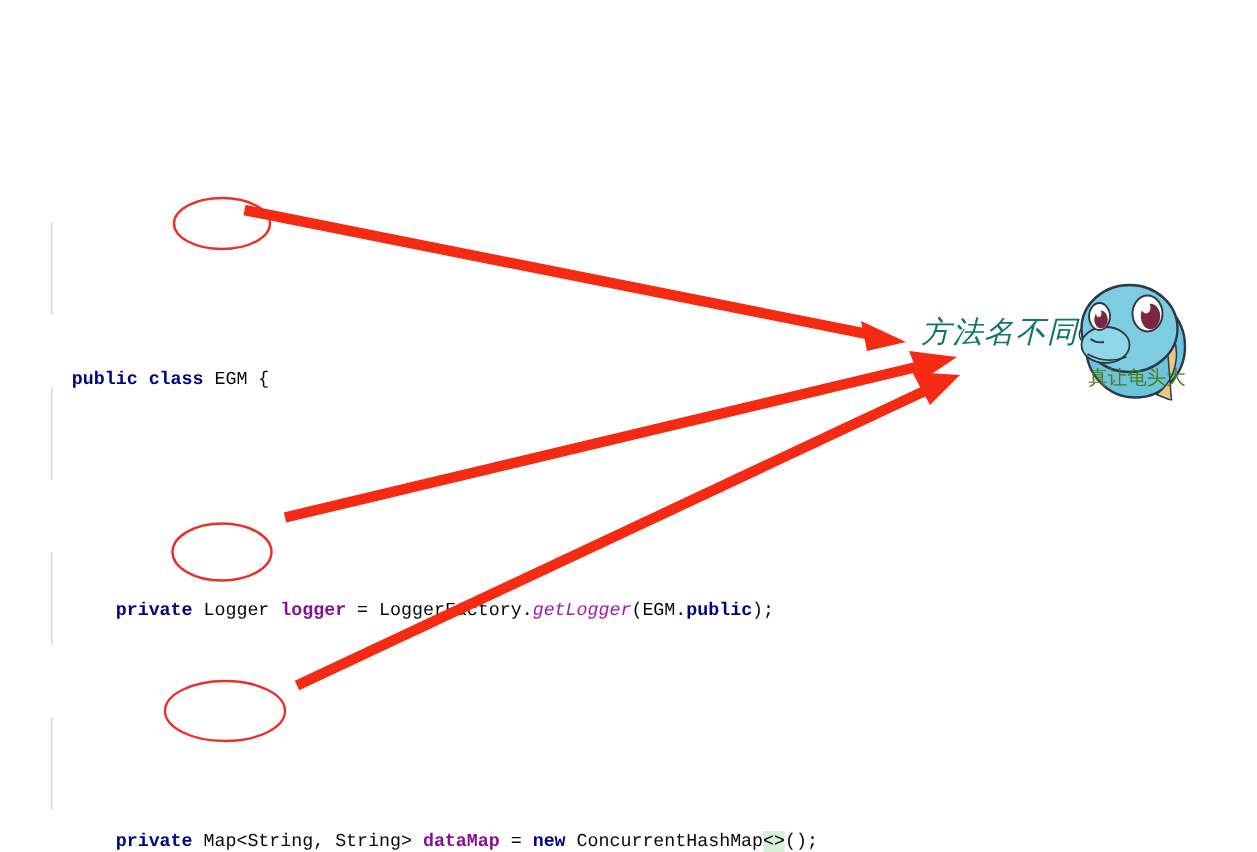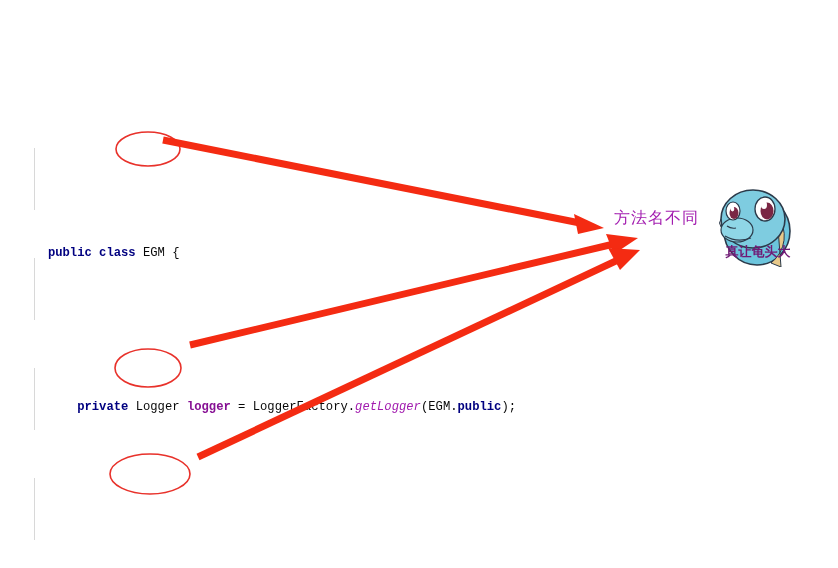--- a/index.html
+++ b/index.html
@@ -53,42 +53,43 @@
     width: 838px; height: 568px;
     pointer-events: none;
   }
 
   
   #note {
     position: absolute;
     left: 614px;
     top: 208px;
     font-family: "DejaVu Sans", "Liberation Sans", sans-serif;
-    font-size: 16px;
-    color: #a21caf;
+    font-size: 20px;
+    color: #0f766e;
     letter-spacing: 1px;
     white-space: nowrap;
+    font-style: italic;
   }
   #meme {
     position: absolute;
     left: 707px;
     top: 179px;
     width: 92px;
     height: 88px;
   }
   #meme-caption {
     position: absolute;
     left: 712px;
     top: 243px;
     width: 92px;
     text-align: center;
     font-family: "DejaVu Sans", "Liberation Sans", sans-serif;
     font-size: 13px;
-    font-weight: bold;
-    color: #701a75;
+    font-weight: normal;
+    color: #4d7c0f;
     white-space: nowrap;
     letter-spacing: 0px;
   }
 </style>
 </head>
 <body>
 
 <div id="root">
 
   <div id="code">
@@ -103,20 +104,23 @@
     <div class="line" style="top:0px;">
       <span class="kw">public class </span><span class="plain">EGM {</span>
     </div>
 
     
     <div class="line" style="top:44px;">
       <span class="plain">    </span><span class="kw">private </span><span class="plain">Logger </span><span class="fld">logger </span><span class="plain">= LoggerFactory.</span><span class="italic">getLogger</span><span class="plain">(EGM.</span><span class="kw">public</span><span class="plain">);</span>
     </div>
 
     
+    <div class="line" style="top:88px;">
+      <span class="plain">    </span><span class="kw">private </span><span class="plain">Map&lt;String, String&gt; </span><span class="fld">dataMap </span><span class="plain">= </span><span class="kw">new </span><span class="plain">ConcurrentHashMap</span><span class="plain hl">&lt;&gt;</span><span class="plain">();</span>
+    </div>
 
     
     
     
     
     
     
     
     
 

